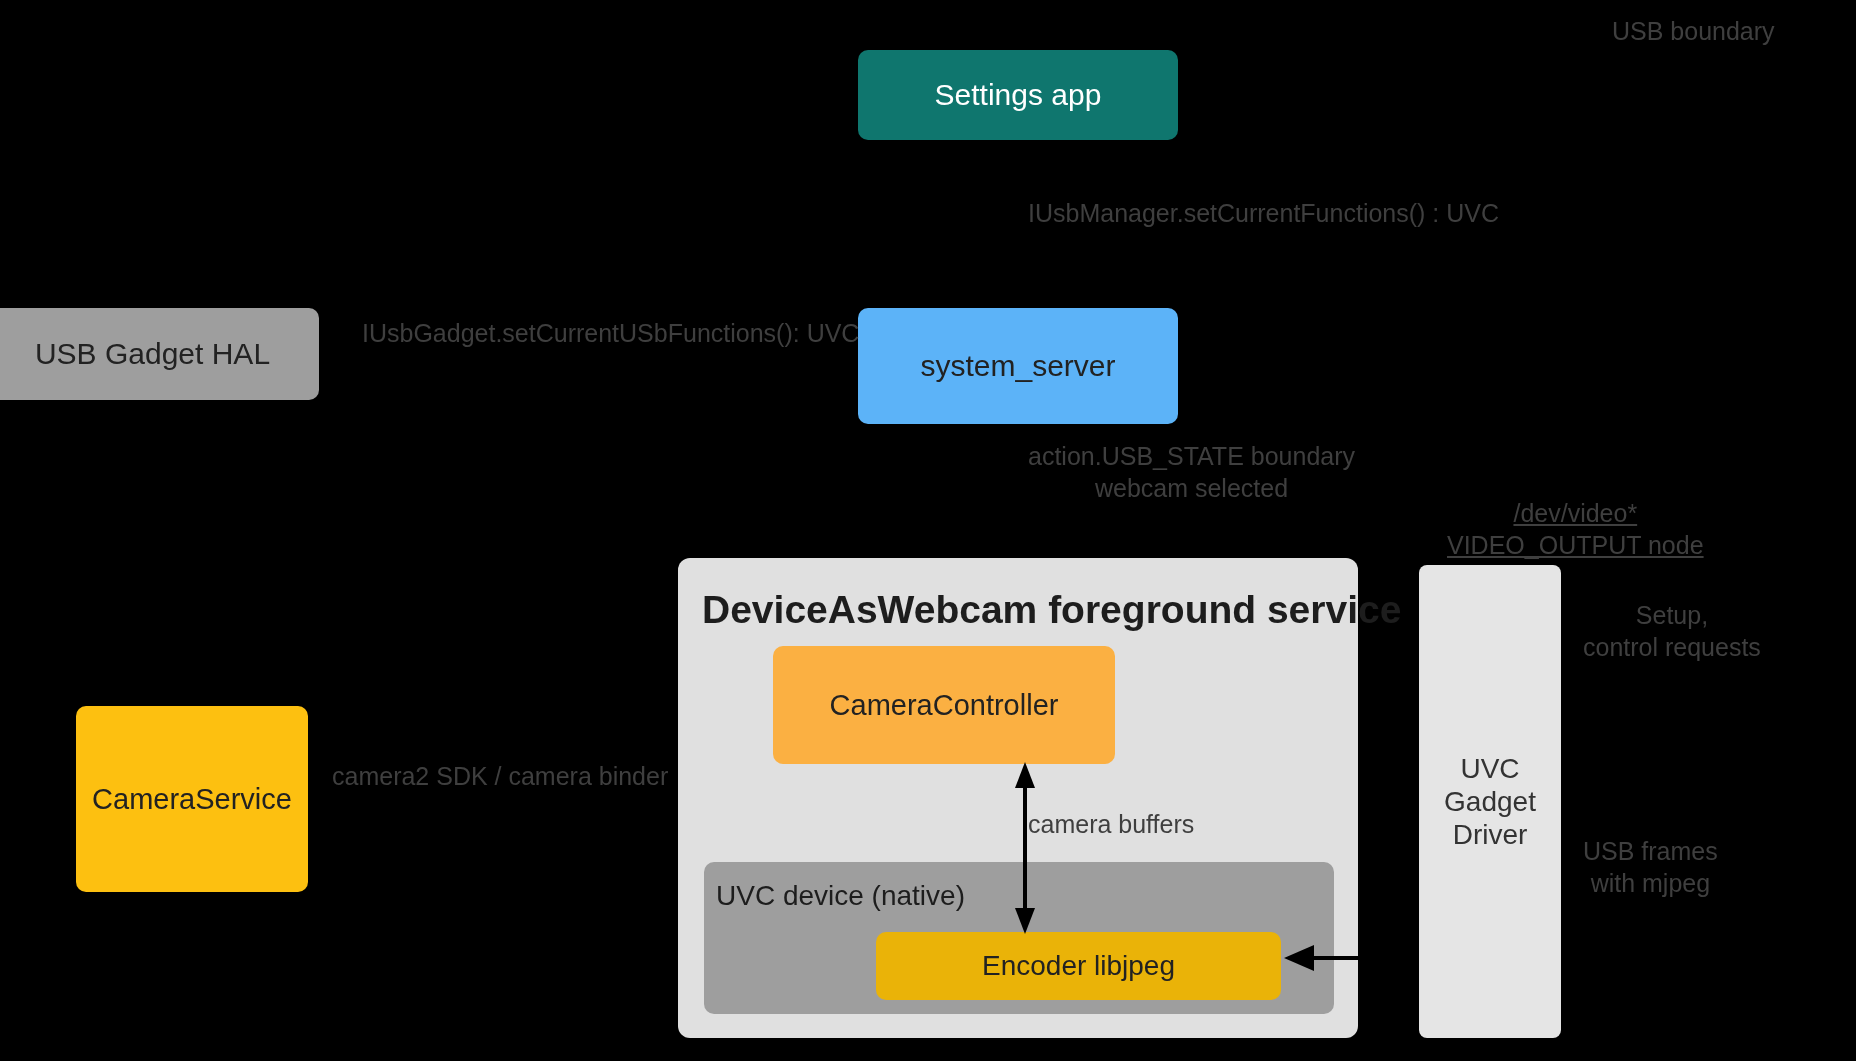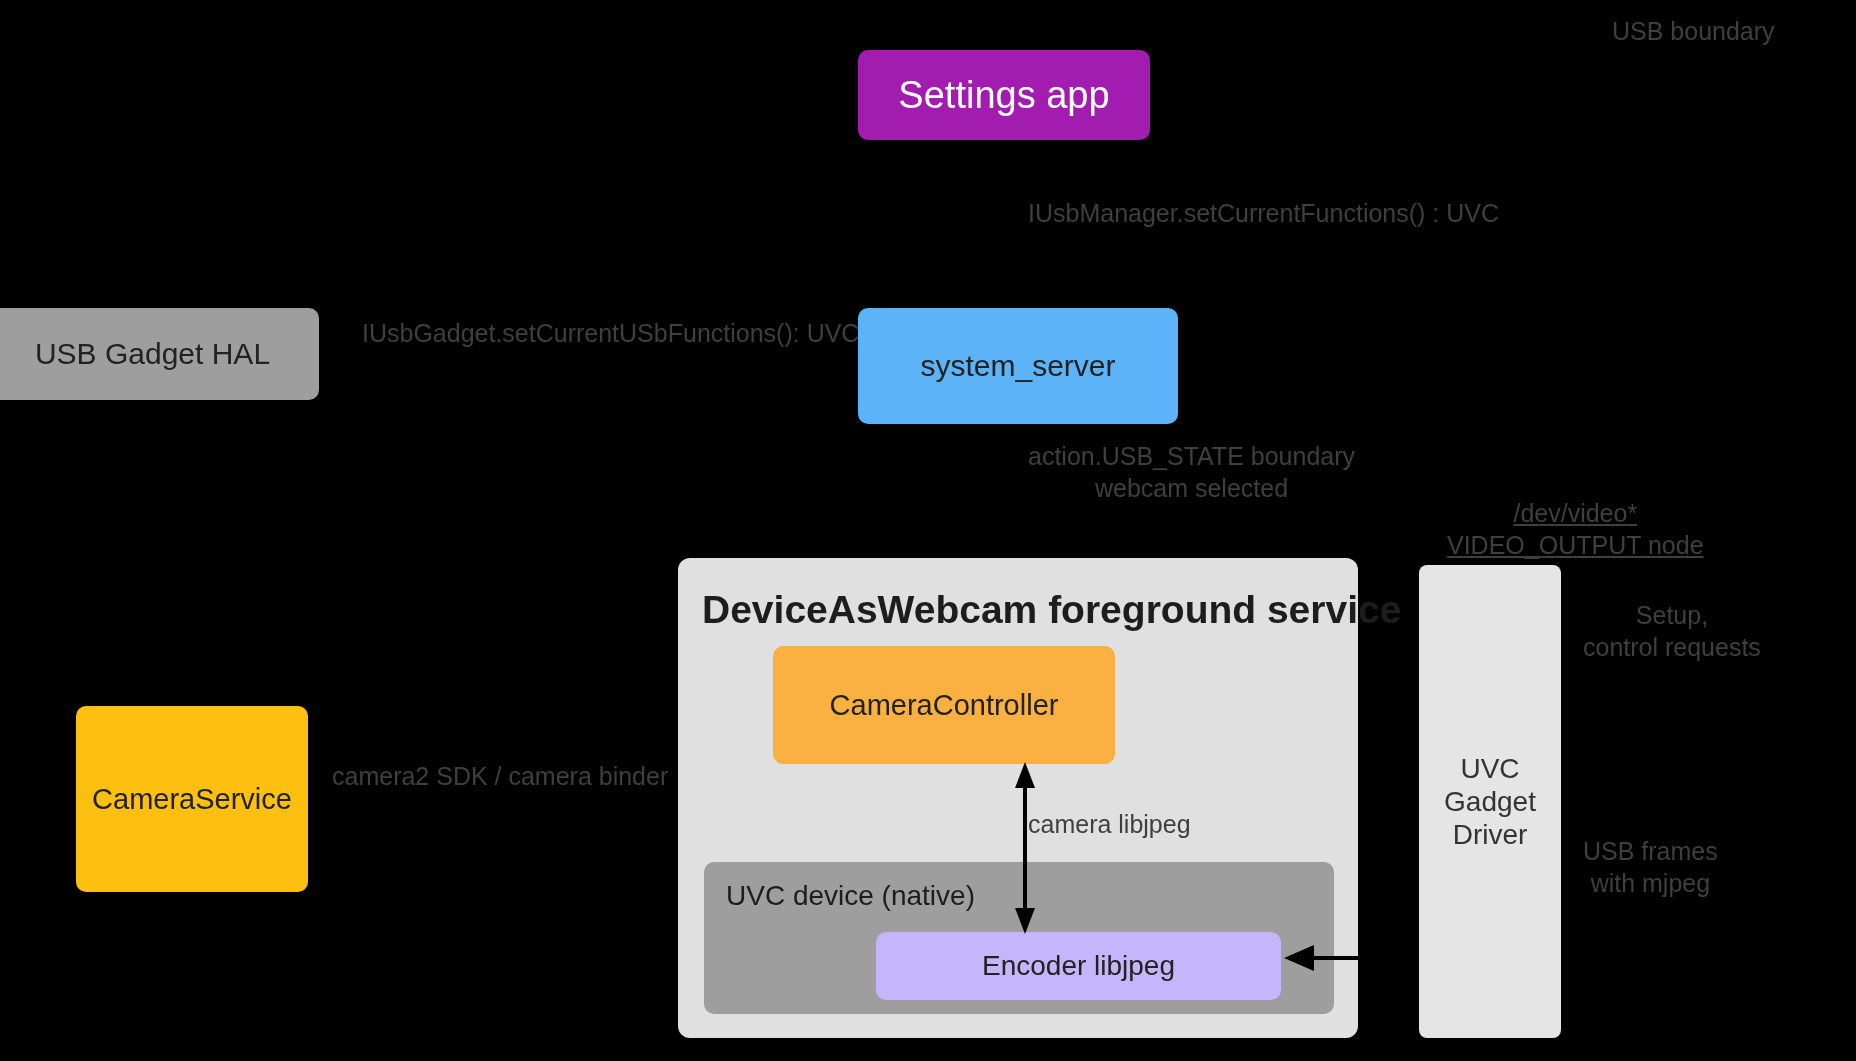--- a/index.html
+++ b/index.html
@@ -29,22 +29,22 @@
     position: absolute;
     color: #3f3f3f;
     font-size: 25px;
     line-height: 1.28;
     white-space: pre-line;
     text-align: center;
   }
 
   
   #settings-app {
-    left: 858px; top: 50px; width: 292px; height: 90px;
-    background: #a21caf; color: #ffffff; font-size: 38px;
+    left: 858px; top: 50px; width: 320px; height: 90px;
+    background: #0f766e; color: #ffffff; font-size: 30px;
   }
   #system-server {
     left: 858px; top: 308px; width: 320px; height: 116px;
     background: #5cb3f8; color: #222222; font-size: 30px;
   }
   #usb-gadget-hal {
     left: -14px; top: 308px; width: 333px; height: 92px;
     background: #9e9e9e; color: #222222; font-size: 30px;
   }
   #camera-service {
@@ -62,25 +62,25 @@
   #camera-controller {
     left: 773px; top: 646px; width: 342px; height: 118px;
     background: #fbb042; color: #222222; font-size: 29px;
   }
   #uvc-device-panel {
     left: 704px; top: 862px; width: 630px; height: 152px;
     background: #9e9e9e; border-radius: 10px;
   }
   #uvc-device-title {
     position: absolute; left: 716px; top: 880px;
-    color: #1d1d1d; font-size: 28px; margin-left: 10px;
+    color: #1d1d1d; font-size: 28px;
   }
   #encoder-libjpeg {
     left: 876px; top: 932px; width: 405px; height: 68px;
-    background: #c4b5fd; color: #222222; font-size: 28px;
+    background: #eab308; color: #222222; font-size: 28px;
   }
   #uvc-gadget-driver {
     left: 1419px; top: 565px; width: 142px; height: 473px;
     background: #e5e5e5; color: #333333; font-size: 28px;
     border-radius: 8px; white-space: pre-line;
   }
 
   
   #label-usb-boundary   { left: 1612px; top: 15px; }
   #label-iusbmanager    { left: 1028px; top: 197px; }
@@ -136,21 +136,21 @@
 webcam selected</div>
 
   <div class="note" id="label-devvideo">/dev/video*
 VIDEO_OUTPUT node</div>
 
   <div class="note" id="label-setup-control">Setup,
 control requests</div>
 
   <div class="note" id="label-camera2-sdk">camera2 SDK / camera binder</div>
 
-  <div class="note" id="label-camera-buffers">camera libjpeg</div>
+  <div class="note" id="label-camera-buffers">camera buffers</div>
 
   <div class="note" id="label-usb-frames">USB frames
 with mjpeg</div>
 
   <svg class="arrow-svg" id="arrow-camera-buffers" width="30" height="172">
     <line x1="15" y1="18" x2="15" y2="154" stroke="#000000" stroke-width="4"></line>
     <polygon points="15,0 5,26 25,26" fill="#000000"></polygon>
     <polygon points="15,172 5,146 25,146" fill="#000000"></polygon>
   </svg>
 

